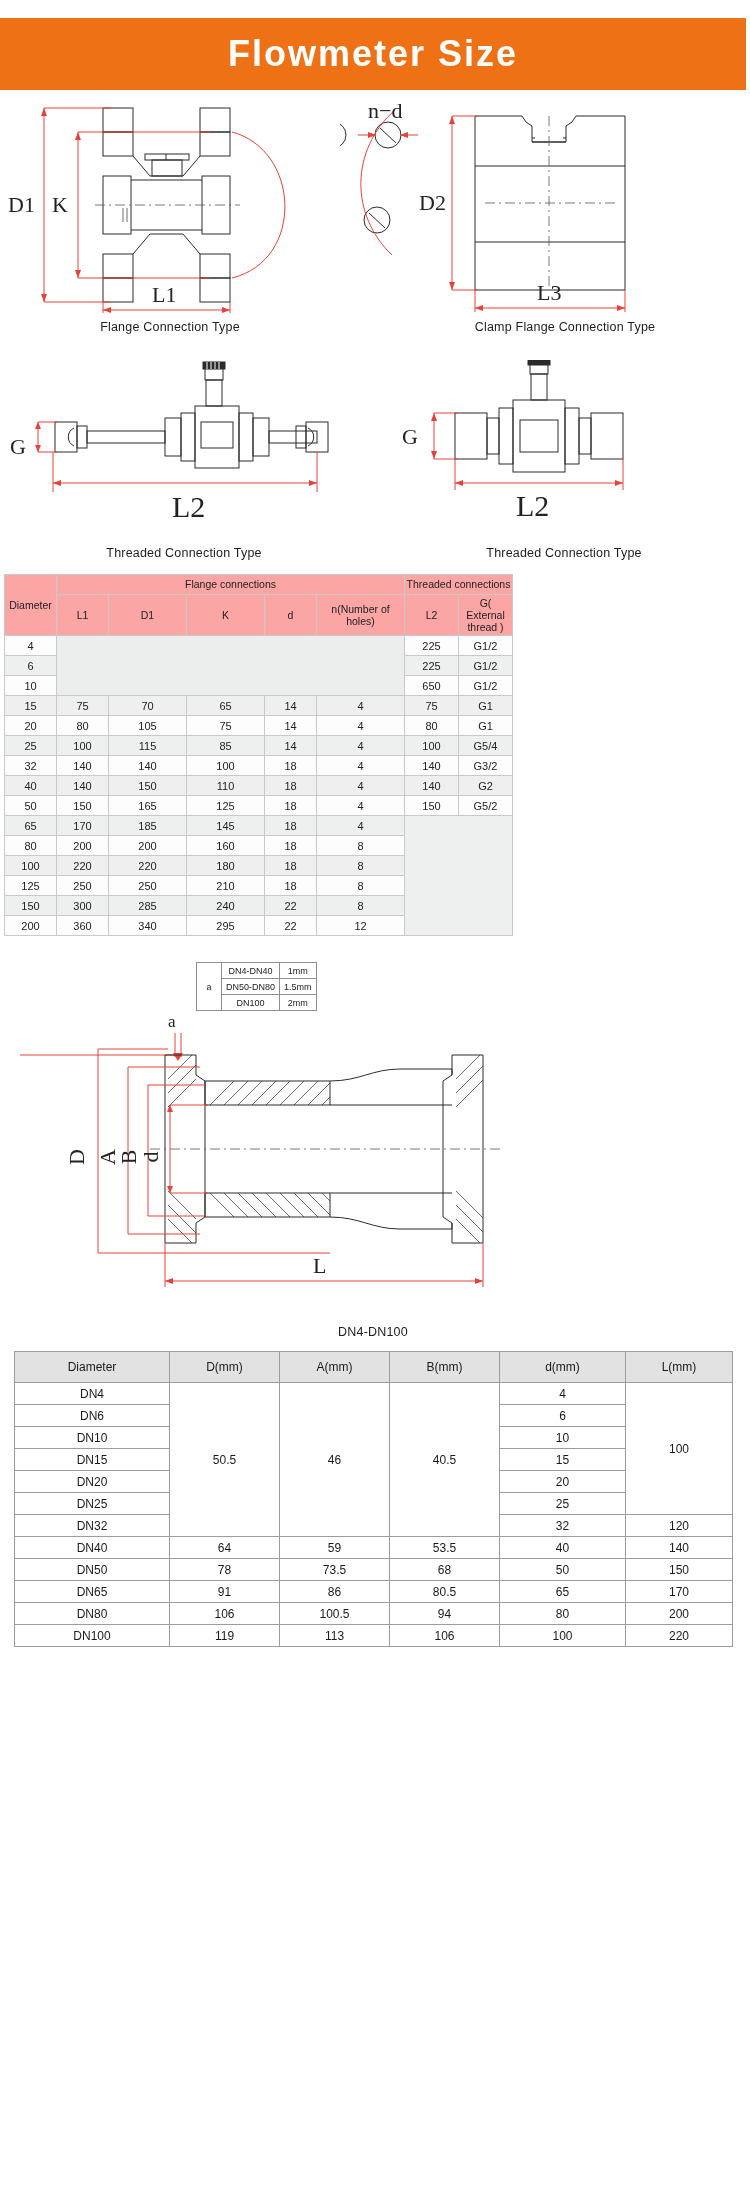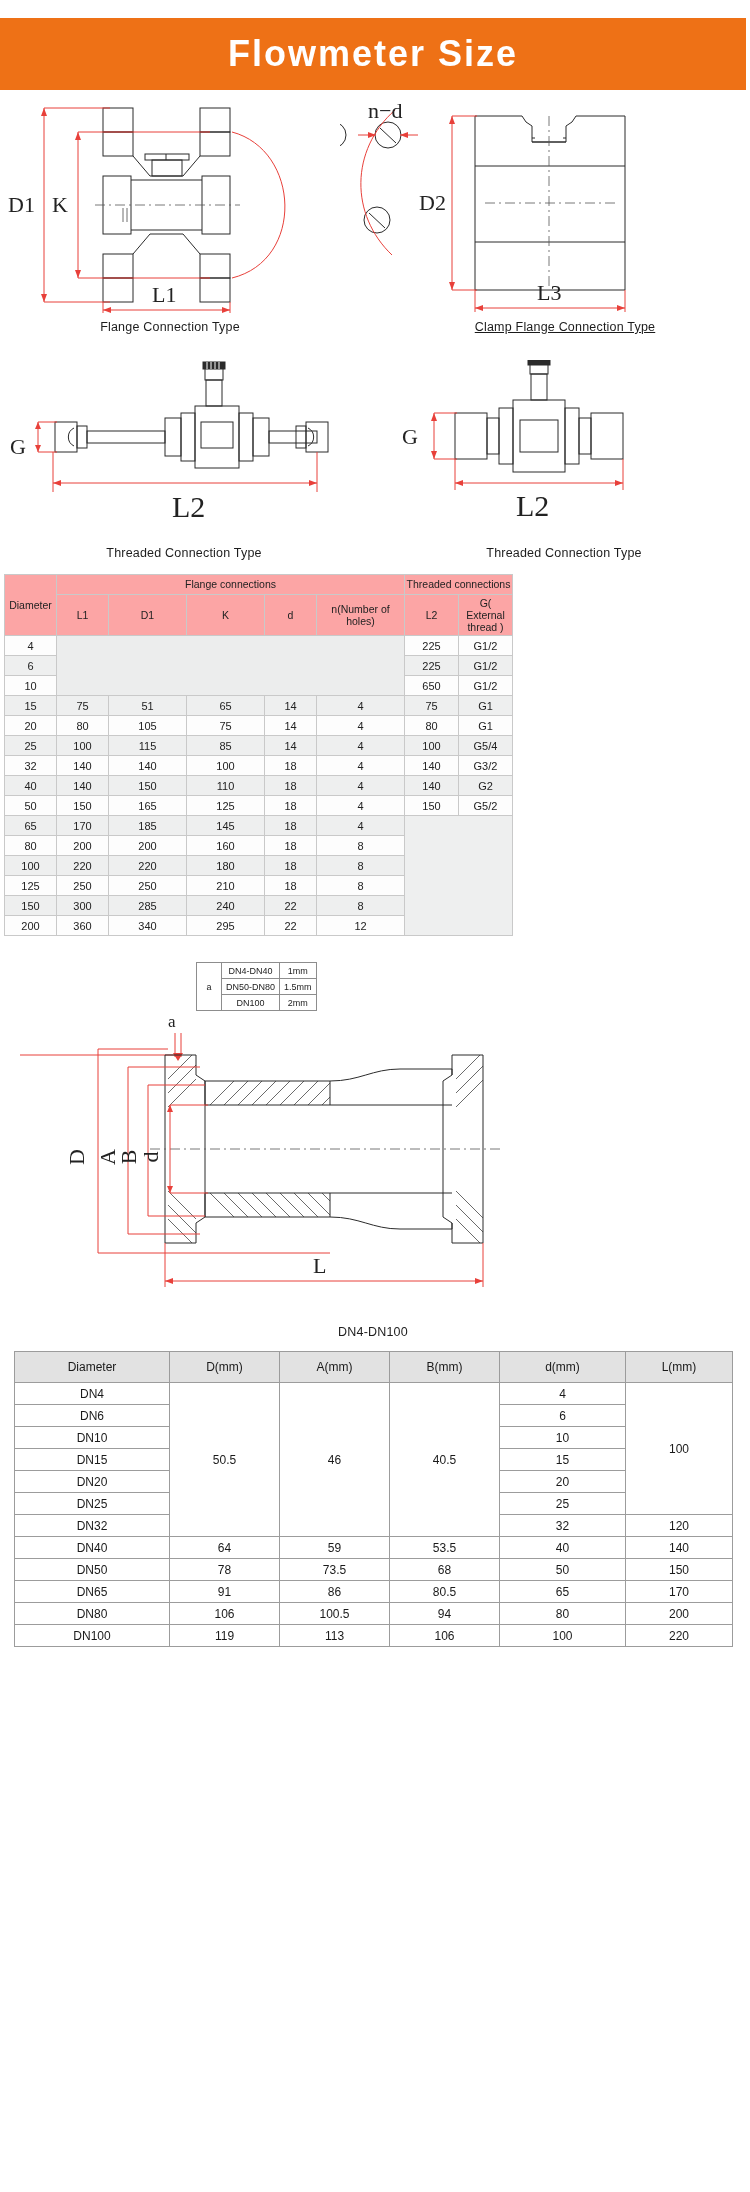--- a/index.html
+++ b/index.html
@@ -170,21 +170,21 @@
         </g>
         <polygon class="redf" points="103,220 111,217 111,223"></polygon>
         <polygon class="redf" points="230,220 222,217 222,223"></polygon>
         <text class="lbl" x="152" y="212">L1</text>
 
         <path class="red" d="M232 42 C 300 60, 305 170, 232 188"></path>
       </svg>
       <div class="caption">Flange Connection Type</div>
     </div>
 
-    <div class="fig-cell" style="width:410px;text-decoration:underline;">
+    <div class="fig-cell" style="width:410px;">
       <svg width="410" height="230" viewBox="0 0 410 230">
 
         <g class="blk">
           <circle cx="-7" cy="45" r="13"></circle>
           <circle cx="-18" cy="130" r="13"></circle>
         </g>
         <g class="blk">
           <circle cx="48" cy="45" r="13"></circle>
           <circle cx="37" cy="130" r="13"></circle>
           <line x1="40" y1="38" x2="56" y2="53"></line>
@@ -373,21 +373,21 @@
           <td>G1/2</td>
         </tr>
         <tr>
           <td>10</td>
           <td>650</td>
           <td>G1/2</td>
         </tr>
         <tr>
           <td>15</td>
           <td>75</td>
-          <td>51</td>
+          <td>70</td>
           <td>65</td>
           <td>14</td>
           <td>4</td>
           <td>75</td>
           <td>G1</td>
         </tr>
         <tr>
           <td>20</td>
           <td>80</td>
           <td>105</td>

